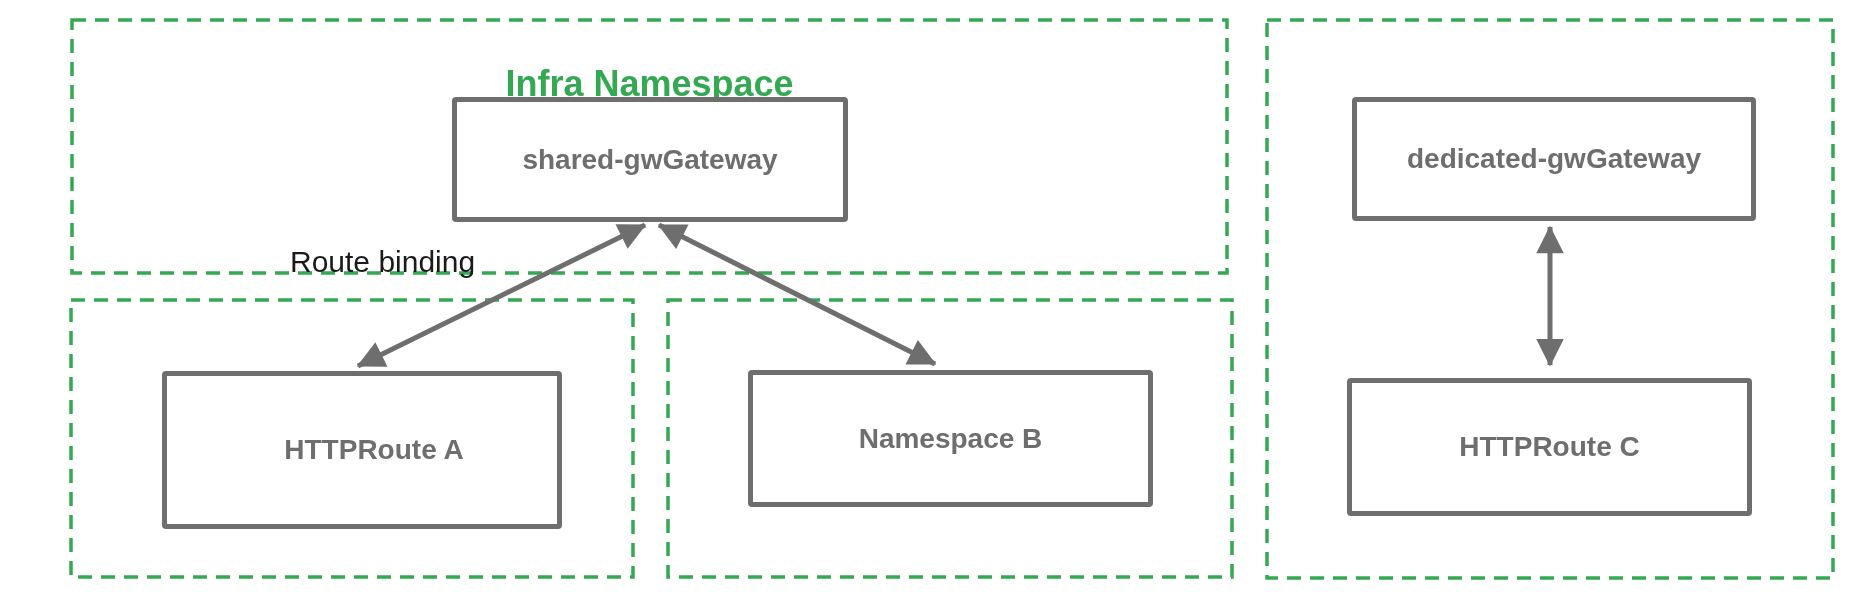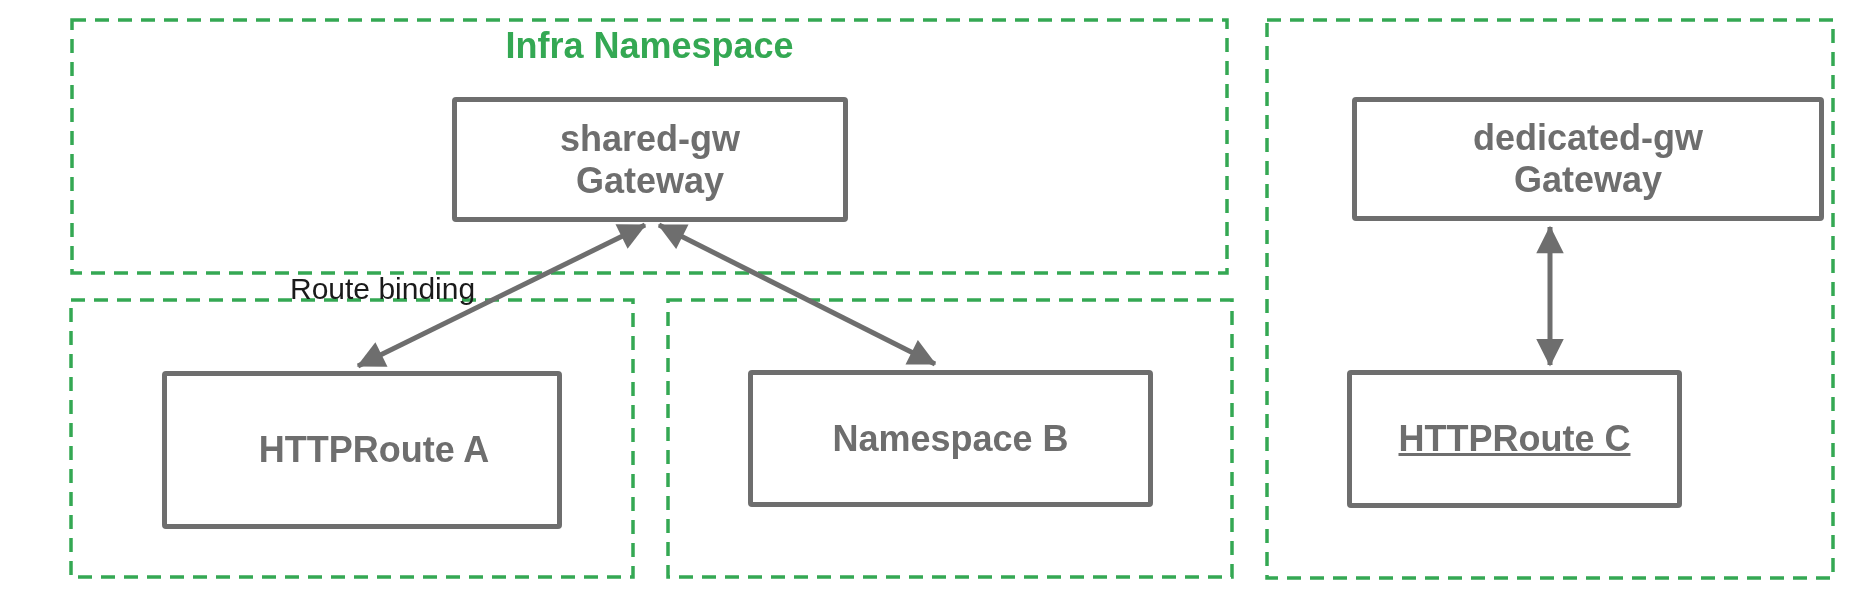--- a/index.html
+++ b/index.html
@@ -30,53 +30,52 @@
     fill:none;
   }
   .arrowhead{fill:var(--color-node-gray,#6e6e6e);}
   .ns-label{
     position:absolute;
     text-align:center;
     font-weight:bold;
     font-size:36px;
     line-height:40px;
     color:var(--color-namespace-green,#34a853);
+    margin-top:38px;
   }
   .node{
     position:absolute;
     display:flex;
-    flex-direction:column;
     align-items:center;
     justify-content:center;
     border:5px solid var(--color-node-gray,#6e6e6e);
     border-radius:4px;
     background:var(--color-background,#fff);
     color:var(--color-node-gray,#6e6e6e);
     font-weight:bold;
-    font-size:36px;
+    font-size:28px;
     line-height:42px;
   }
   .annotation{
     position:absolute;
     font-size:30px;
     line-height:36px;
     color:var(--color-annotation-black,#1a1a1a);
     white-space:nowrap;
-    margin-top:27px;
   }
   
   #infra-label{left:72px;top:26px;width:1155px;}
   #ns-a-label{left:71px;top:530px;width:562px;}
   #ns-b-label{left:668px;top:530px;width:564px;}
   #ns-c-label{left:1267px;top:537px;width:566px;}
   #shared-gw{left:452px;top:97px;width:396px;height:125px;}
-  #dedicated-gw{left:1352px;top:97px;width:472px;height:124px;}
+  #dedicated-gw{left:1352px;top:97px;width:404px;height:124px;}
   #route-a{left:162px;top:371px;width:400px;height:158px;padding-left:24px;}
   #route-b{left:748px;top:370px;width:405px;height:137px;}
-  #route-c{left:1347px;top:370px;width:335px;height:138px;text-decoration:underline;}
+  #route-c{left:1347px;top:378px;width:405px;height:138px;}
   #route-binding{left:290px;top:244px;}
 </style>
 </head>
 <body>
 
 <div class="canvas">
 
   <svg class="layer" viewBox="0 0 1860 600">
     <defs>
       <marker id="arrow" viewBox="0 0 10 10" refX="9.5" refY="5" markerWidth="6" markerHeight="5.5" orient="auto-start-reverse">

